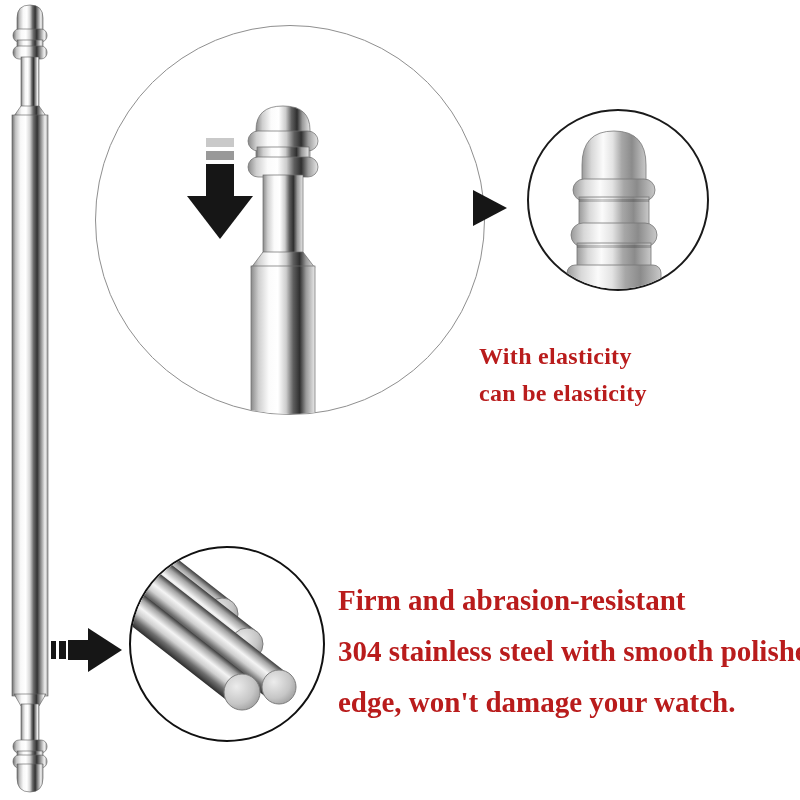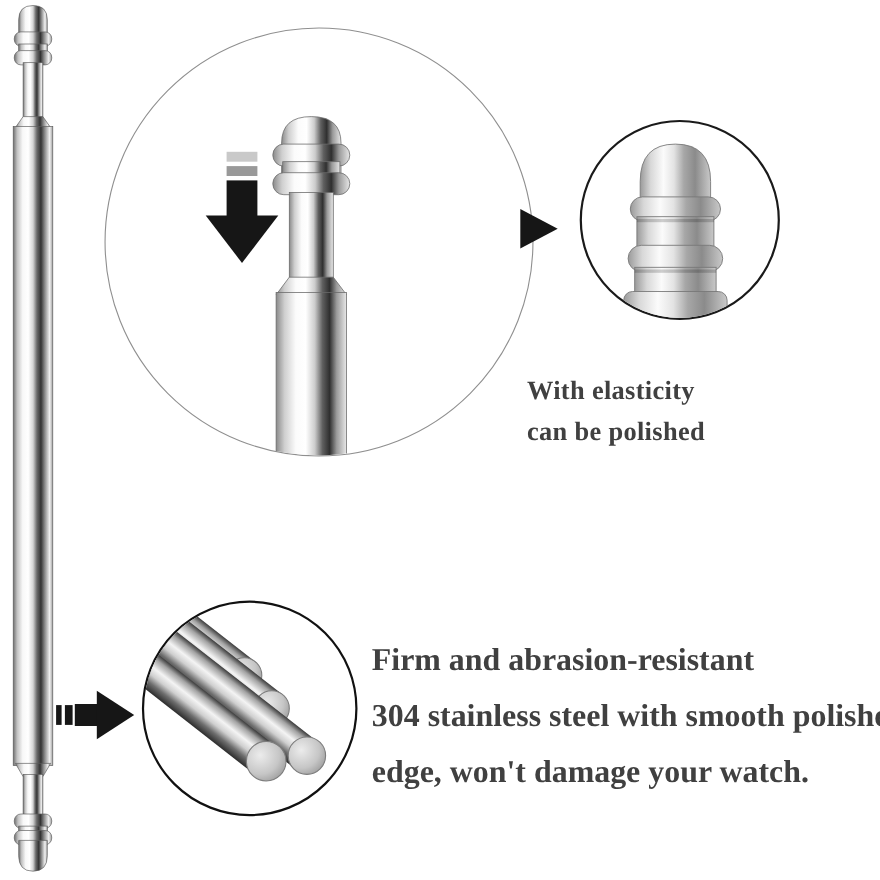--- a/index.html
+++ b/index.html
@@ -4,21 +4,21 @@
 <style>
   html,body{margin:0;padding:0;background:#fff;}
   .stage{position:relative;width:800px;height:800px;background:#ffffff;overflow:hidden;
          font-family:"Liberation Serif",serif;}
   .abs{position:absolute;}
   .circle{position:absolute;border-radius:50%;overflow:hidden;background:#fff;box-sizing:border-box;}
   .circle svg{position:absolute;left:0;top:0;}
   .circle.big{left:95px;top:25px;width:390px;height:390px;border:1.5px solid #8f8f8f;}
   .circle.small{left:527px;top:109px;width:182px;height:182px;border:2px solid #1a1a1a;}
   .circle.rods{left:129px;top:546px;width:196px;height:196px;border:2px solid #111111;}
-  .note{position:absolute;color:#404040;white-space:nowrap;}
+  .note{position:absolute;color:#b91c1c;white-space:nowrap;}
   .note-elastic{left:479px;top:338px;font-size:24px;font-weight:700;line-height:37px;letter-spacing:.3px;}
   .note-steel{left:338px;top:575px;font-size:29px;font-weight:600;line-height:51px;}
 </style>
 </head>
 <body>
 
 <div class="stage">
 
   <svg class="abs" style="left:4px;top:2px" width="52" height="792" viewBox="0 0 52 792">
     <defs>
@@ -112,21 +112,21 @@
         <rect x="48" y="132" width="74" height="28"></rect>
         <rect x="38" y="154" width="94" height="34" rx="8"></rect>
       </g>
       <rect x="50" y="88" width="70" height="3" fill="#000000" opacity=".18"></rect>
       <rect x="48" y="134" width="74" height="3" fill="#000000" opacity=".18"></rect>
     </svg>
   </div>
 
   <div class="note note-elastic">
     <div>With elasticity</div>
-    <div>can be polished</div>
+    <div>can be elasticity</div>
   </div>
 
   <div class="circle rods">
     <svg width="196" height="196" viewBox="0 0 196 196">
       <defs>
         <linearGradient id="gm4" x1="0" y1="0" x2="0" y2="1">
           <stop offset="0" stop-color="#3c3c3c"></stop>
             <stop offset=".15" stop-color="#a3a3a3"></stop>
           <stop offset=".38" stop-color="#f4f4f4"></stop>
             <stop offset=".58" stop-color="#cfcfcf"></stop>

